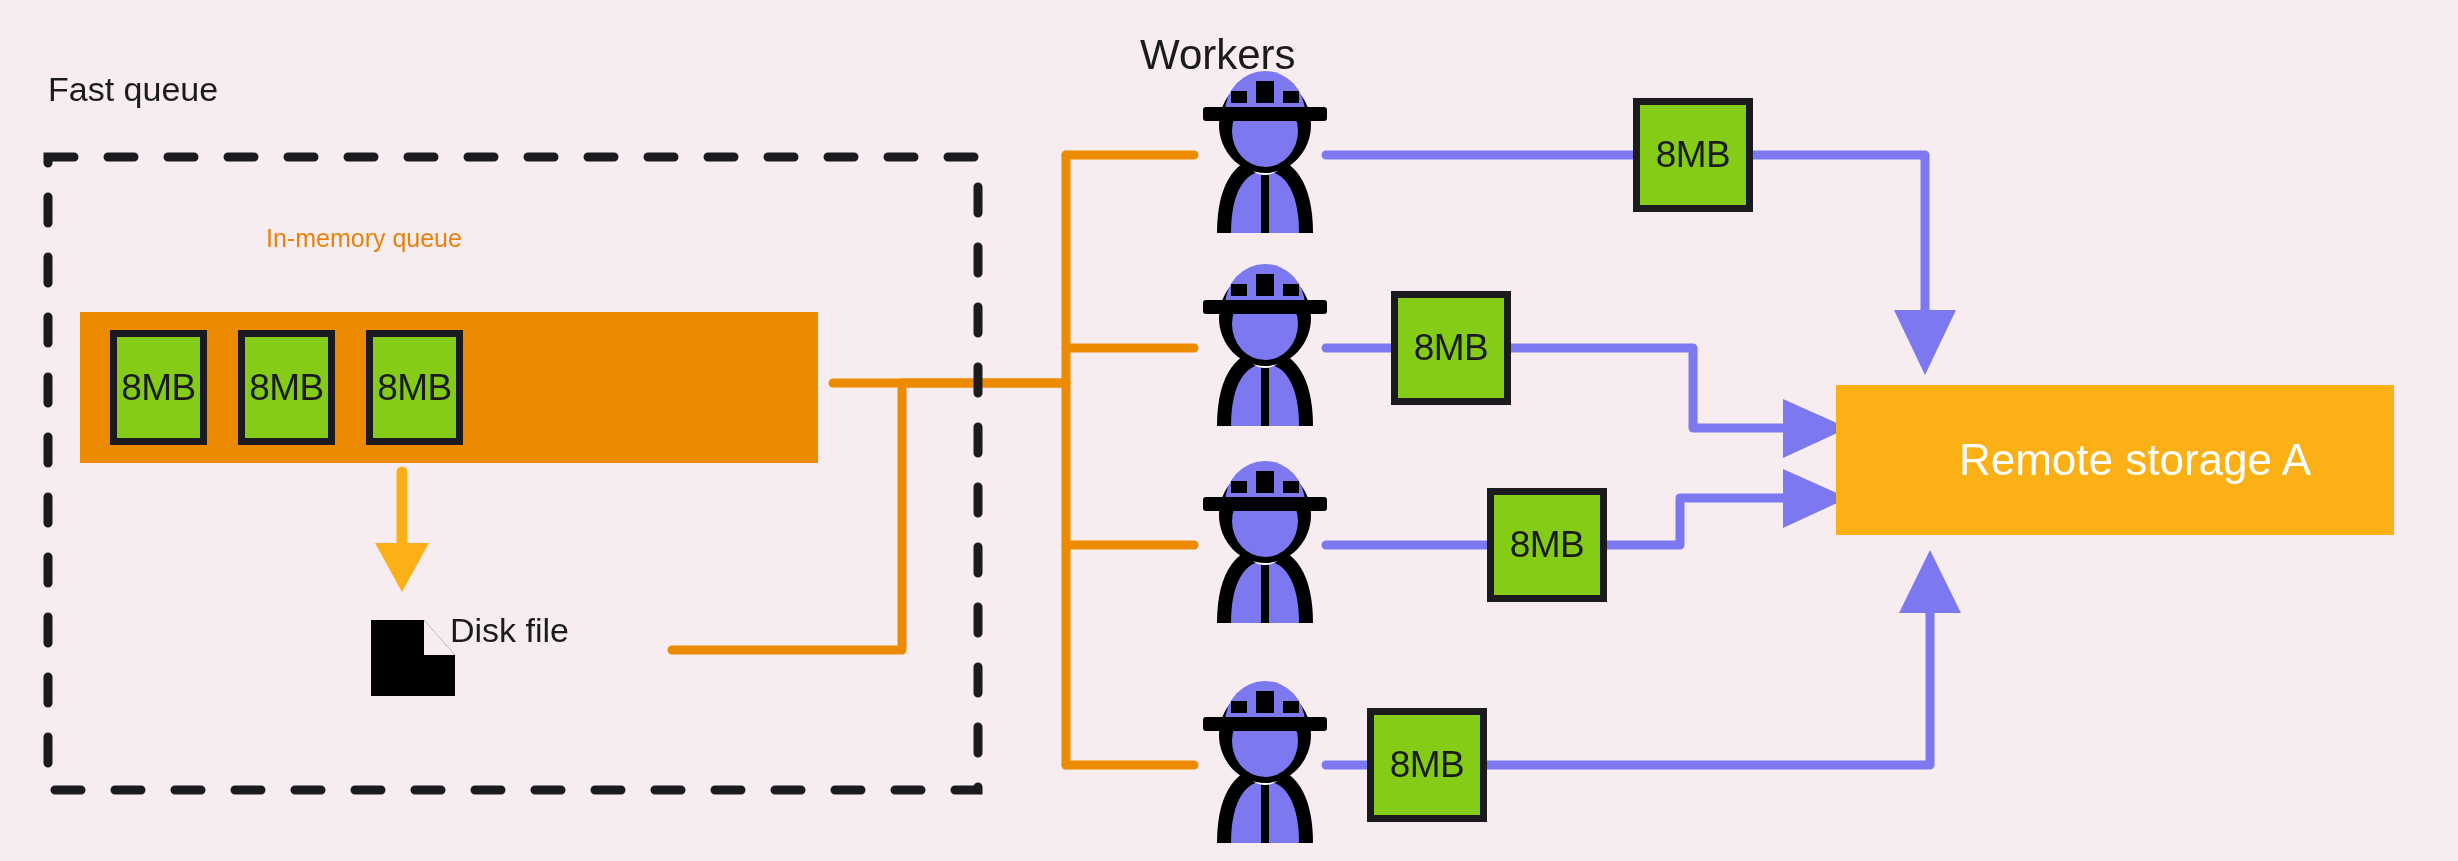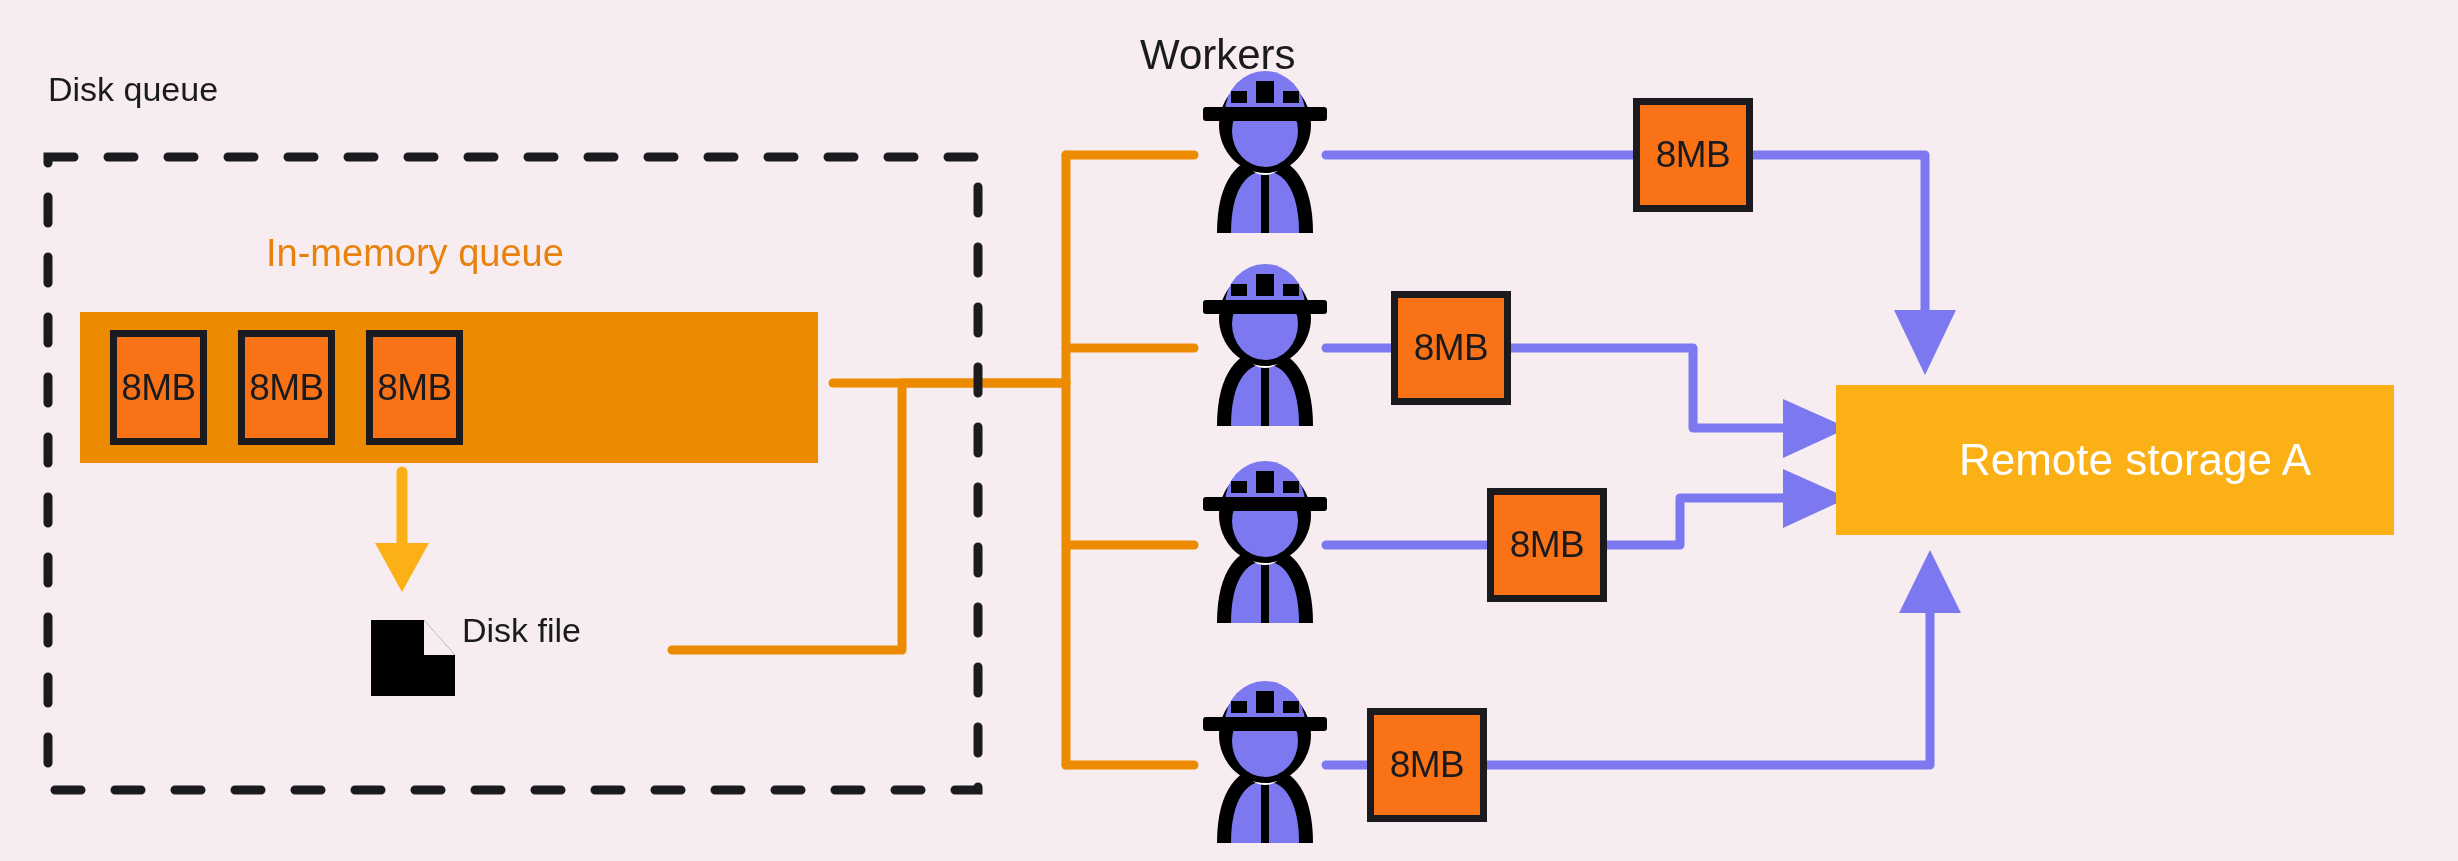--- a/index.html
+++ b/index.html
@@ -12,32 +12,32 @@
   #canvas{position:relative;width:2458px;height:861px;}
   #canvas svg.layer{position:absolute;left:0;top:0;width:2458px;height:861px;overflow:visible;}
 
   .lbl{position:absolute;white-space:nowrap;line-height:1;}
   .lbl-dark{color:#1B1B1F;}
   .lbl-orange{color:#E8820C;}
   .lbl-white{color:#FFFFFF;}
 
   #fast-queue-label{left:48px;top:72px;font-size:34px;}
   #workers-label{left:1140px;top:34px;font-size:42px;}
-  #inmemory-label{left:266px;top:234px;font-size:38px;}
-  #diskfile-label{left:450px;top:613px;font-size:34px;margin-left:12px;}
+  #inmemory-label{left:266px;top:226px;font-size:25px;}
+  #diskfile-label{left:450px;top:613px;font-size:34px;}
   #remote-storage-label{
     left:1836px;top:385px;width:558px;height:150px;
     display:flex;align-items:center;justify-content:center;
     font-size:44px;
     padding-left:20px;
   }
 
   .chip{
     position:absolute;display:flex;align-items:center;justify-content:center;
-    background:#f97316;border:7px solid #1B1B1F;
+    background:#84cc16;border:7px solid #1B1B1F;
     font-size:37px;color:#1B1B1F;letter-spacing:-0.5px;
     box-sizing:border-box;
   }
 </style>
 </head>
 <body>
 
 <div id="canvas">
 
   <svg class="layer" viewBox="0 0 2458 861">
@@ -136,21 +136,21 @@
     <use href="#worker-glyph" x="1265" y="155"></use>
     <use href="#worker-glyph" x="1265" y="348"></use>
     <use href="#worker-glyph" x="1265" y="545"></use>
     <use href="#worker-glyph" x="1265" y="765"></use>
   </svg>
 
   <svg class="layer" viewBox="0 0 2458 861">
     <rect x="1836" y="385" width="558" height="150" fill="#FBB016"></rect>
   </svg>
 
-  <div class="lbl lbl-dark" id="fast-queue-label">Disk queue</div>
+  <div class="lbl lbl-dark" id="fast-queue-label">Fast queue</div>
 
   <div class="lbl lbl-orange" id="inmemory-label">In-memory queue</div>
 
   <div class="lbl lbl-dark" id="diskfile-label">Disk file</div>
 
   <div class="lbl lbl-dark" id="workers-label">Workers</div>
 
   <div class="lbl lbl-white" id="remote-storage-label">Remote storage A</div>
 
   <div class="chip" style="left:110px;top:330px;width:97px;height:115px;">8MB</div>

